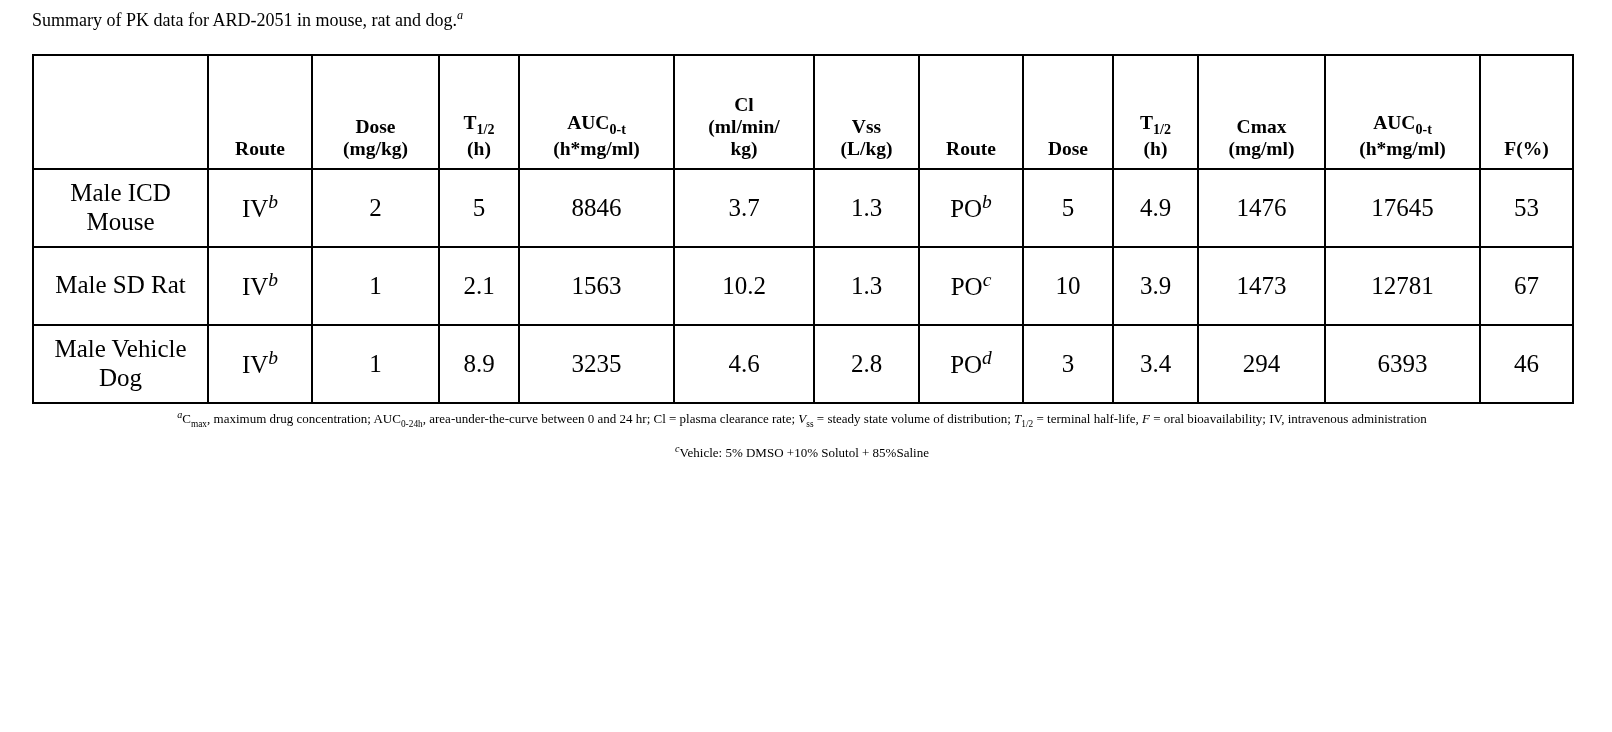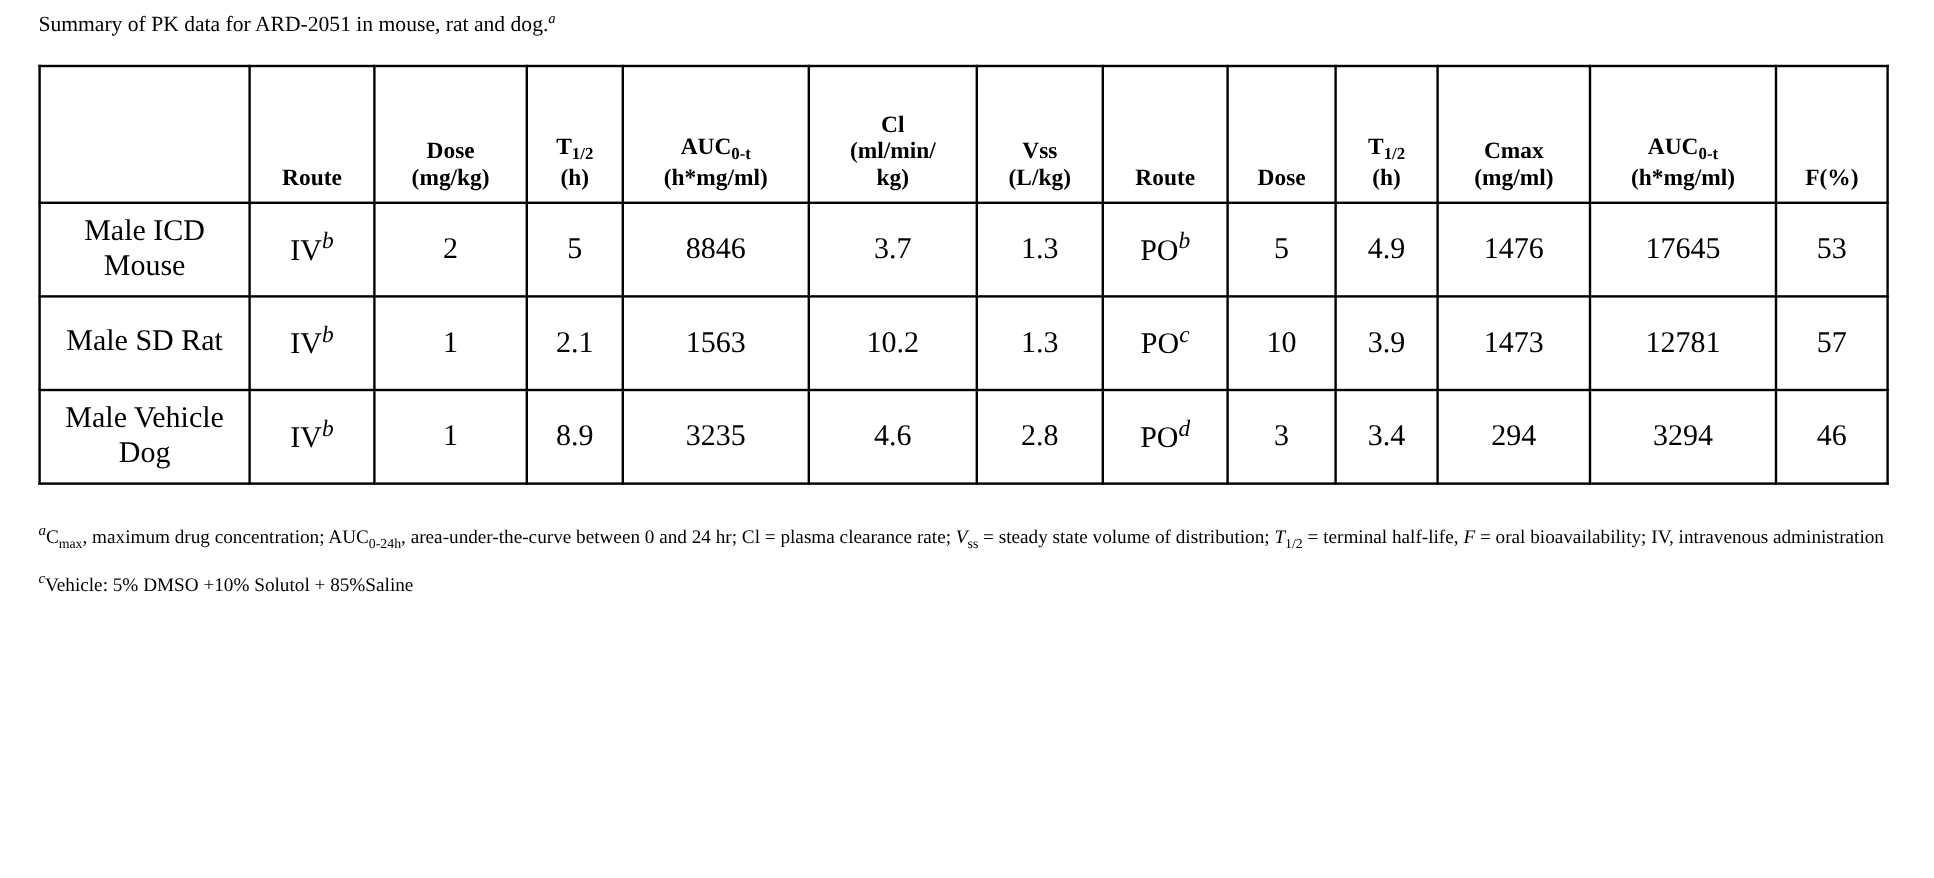--- a/index.html
+++ b/index.html
@@ -70,24 +70,25 @@
     font-size: 0.72em;
     vertical-align: sub;
   }
   sup.ital {
     font-style: italic;
     font-size: 0.78em;
     vertical-align: super;
   }
   .hdr-line { display: block; }
   .footnotes {
-    margin: 29px 0 0 32px;
+    margin: 4px 0 0 32px;
     width: 1540px;
-    font-size: 16px;
+    font-size: 13px;
     line-height: 1.45;
+    text-align: center;
   }
   .fn {
     margin-bottom: 11px;
   }
   .fn .marker {
     font-style: italic;
     font-size: 0.78em;
     vertical-align: super;
   }
   .fn i { font-style: italic; }
@@ -203,35 +204,35 @@
         <td>1</td>
         <td>2.1</td>
         <td>1563</td>
         <td>10.2</td>
         <td>1.3</td>
         <td><span>PO</span><sup class="ital">c</sup></td>
         <td>10</td>
         <td>3.9</td>
         <td>1473</td>
         <td>12781</td>
-        <td>57</td>
+        <td>67</td>
       </tr>
       <tr>
         <td class="animal">Male Vehicle Dog</td>
         <td><span>IV</span><sup class="ital">b</sup></td>
         <td>1</td>
         <td>8.9</td>
         <td>3235</td>
         <td>4.6</td>
         <td>2.8</td>
         <td><span>PO</span><sup class="ital">d</sup></td>
         <td>3</td>
         <td>3.4</td>
         <td>294</td>
-        <td>3294</td>
+        <td>6393</td>
         <td>46</td>
       </tr>
     </tbody>
   </table>
 
   <div class="footnotes">
     <div class="fn">
       <span class="marker">a</span>C<sub>max</sub>, maximum drug concentration; AUC<sub>0-24h</sub>, area-under-the-curve between 0 and 24 hr; Cl = plasma clearance rate; <i>V</i><sub>ss</sub> = steady state volume of distribution; <i>T</i><sub>1/2</sub> = terminal half-life, <i>F</i> = oral bioavailability; IV, intravenous administration
     </div>
     <div class="fn">

